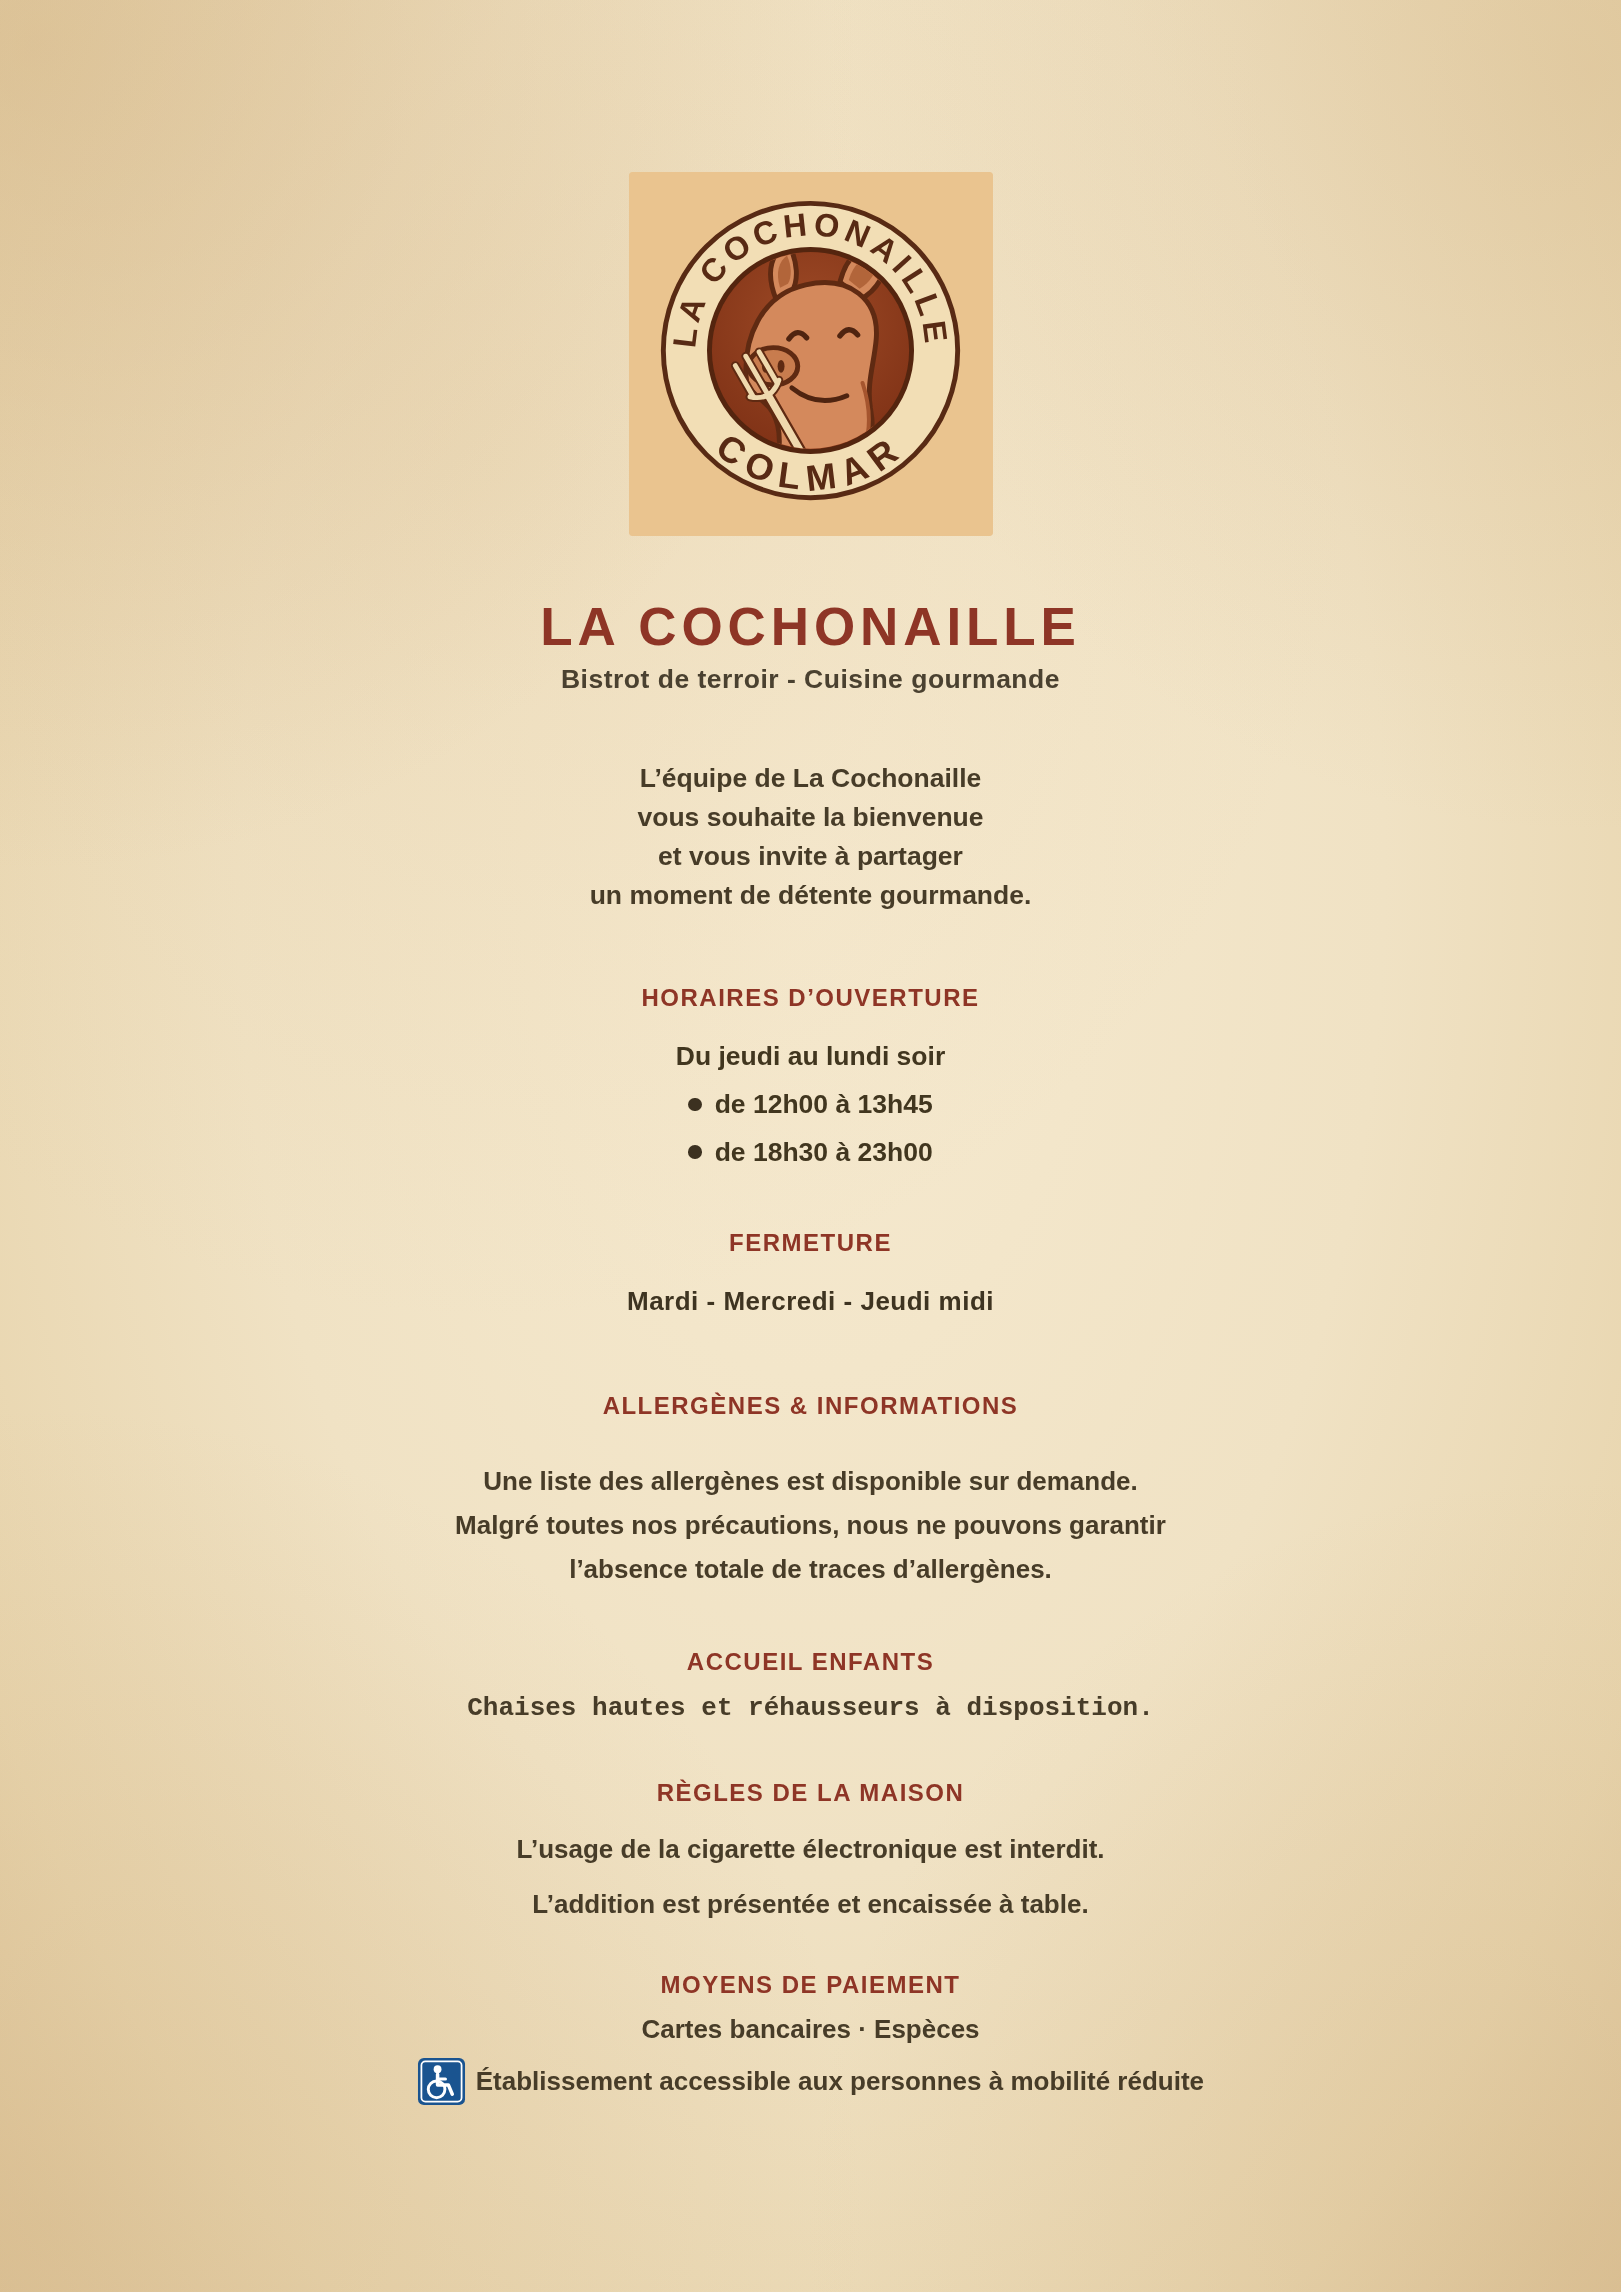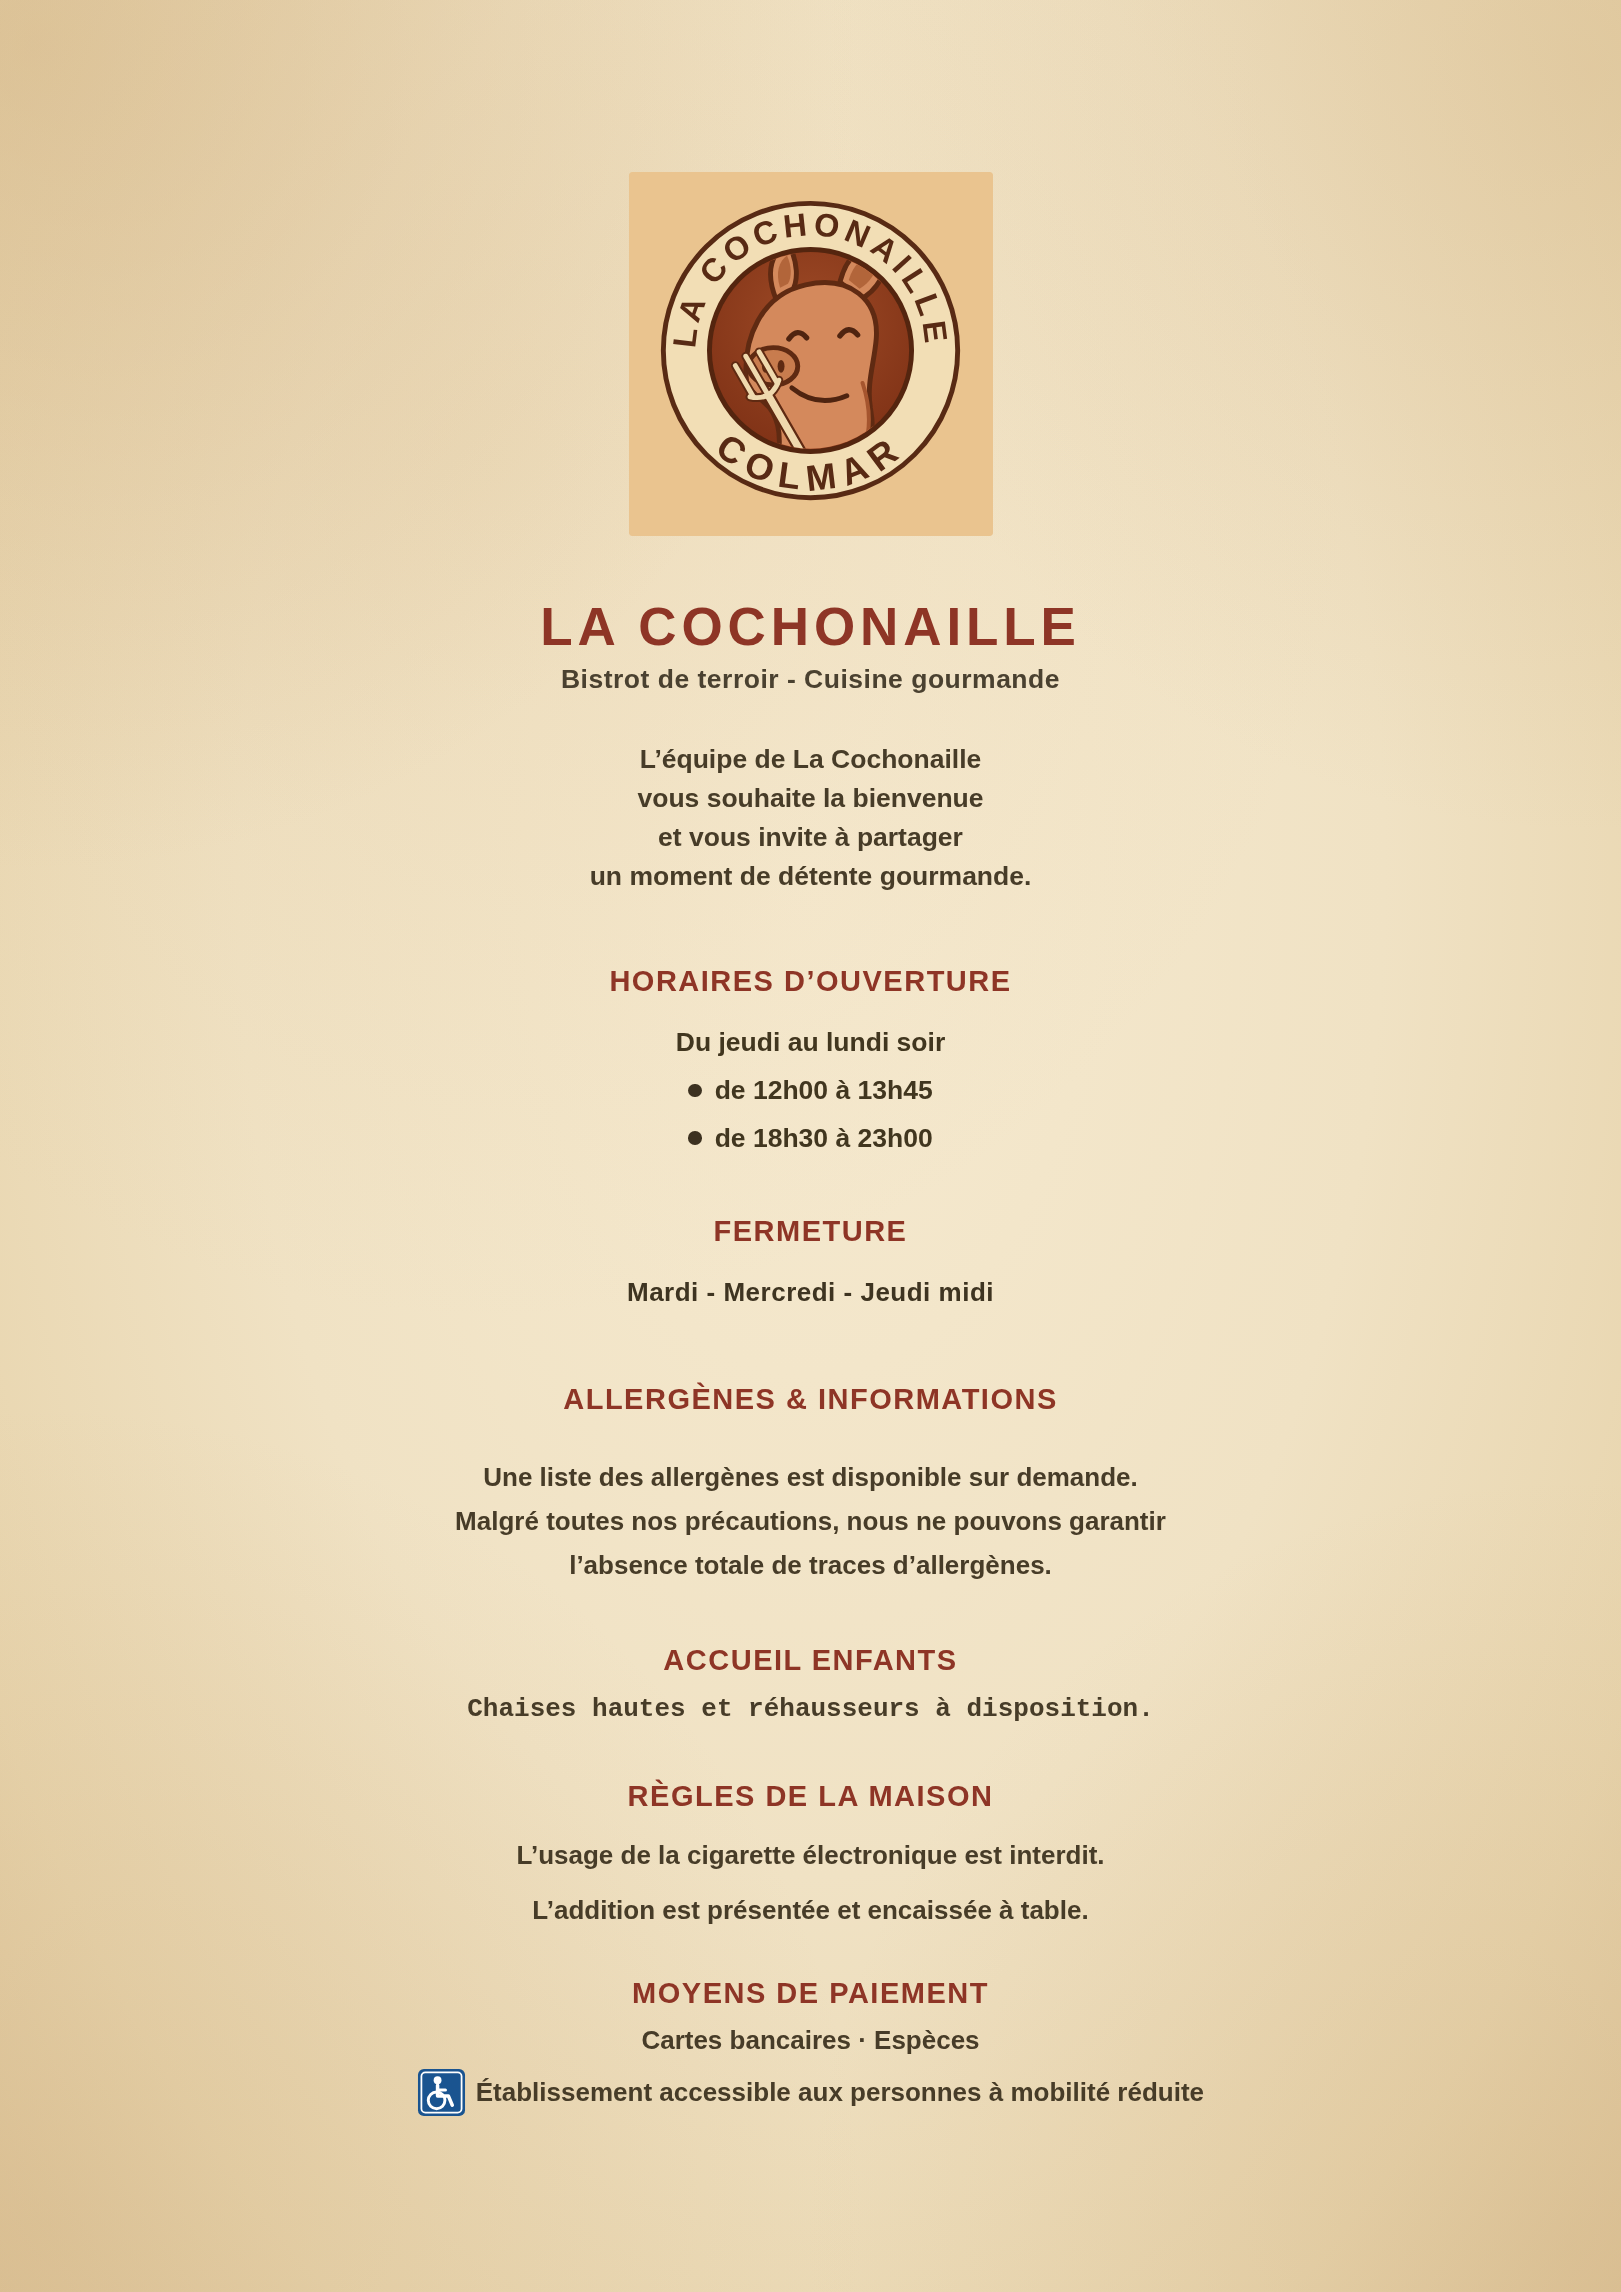--- a/index.html
+++ b/index.html
@@ -19,24 +19,24 @@
 
   .logo-wrap { margin-top:172px; width:364px; height:364px; }
   .logo-square { display:block; border-radius:2.9px; }
 
   .title {
     margin-top:63px; font-size:53px; font-weight:700; letter-spacing:4.9px;
     color:#8e3526; line-height:1.05;
   }
   .subtitle { margin-top:9.8px; font-size:26.5px; font-weight:600; color:#4a4130; letter-spacing:0.5px; }
 
-  .welcome { margin-top:45px; }
+  .welcome { margin-top:64px; }
   .welcome .line { font-size:26.5px; font-weight:600; color:#473c28; line-height:39px; }
 
-  .sec-heading { font-size:29px; font-weight:700; letter-spacing:1.5px; color:#8e3526; }
+  .sec-heading { font-size:24px; font-weight:700; letter-spacing:1.5px; color:#8e3526; }
   .body-line { font-size:26px; font-weight:600; color:#473c28; }
 
   .h-horaires { margin-top:69px; }
   .horaires-intro { margin-top:29px; font-size:26.5px; font-weight:600; color:#41361f; }
   .bullet-row { display:flex; align-items:center; justify-content:center; margin-top:16.7px; }
   .bullet-row:first-of-type { margin-top:20.6px; }
   .dot { width:13.7px; height:13.7px; border-radius:50%; background:#3c3120; margin-right:12.7px; flex:0 0 auto; }
   .bullet-label { font-size:26.5px; font-weight:600; color:#41361f; }
 
   .h-fermeture { margin-top:61px; }

